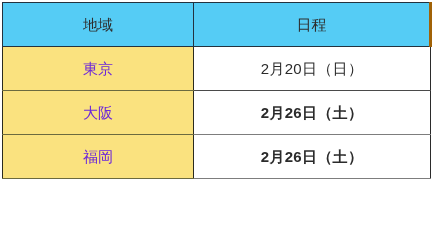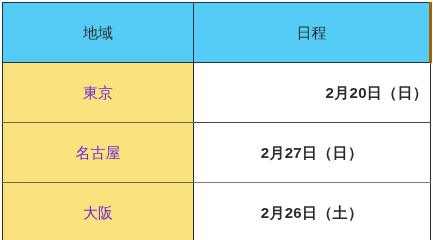--- a/index.html
+++ b/index.html
@@ -27,21 +27,21 @@
     width: 428px;
     table-layout: fixed;
   }
 
   table.schedule-table col.col-region { width: 191px; }
   table.schedule-table col.col-date   { width: 237px; }
 
   table.schedule-table th,
   table.schedule-table td {
     height: 27px;
-    padding: 16px 2px;
+    padding: 8px 2px;
     text-align: center;
     vertical-align: middle;
     font-size: 15px;
     line-height: 27px;
     white-space: nowrap;
     margin-left: 16px;
   }
 
   
   .hdr-cell {
@@ -71,23 +71,22 @@
   
   .date-cell {
     background: #ffffff;
     color: #2b2b2b;
     font-weight: 600;
     letter-spacing: 0.3px;
     border-right: 1px solid #2b2b2b;
     border-bottom: 1px solid #7d7d7d;
   }
   .date-cell.first-date {
-    font-weight: 700;
+    font-weight: 400;
     border-bottom-color: #4a4a4a;
-    text-align: right;
   }
 
   tr.last-row .region-cell,
   tr.last-row .date-cell {
     border-bottom: 1px solid #7d7d7d;
   }
   tr.last-row .region-cell {
     border-bottom-color: #6b6a3f;
   }
 </style>
@@ -105,22 +104,22 @@
         <th class="hdr-cell hdr-region">地域</th>
         <th class="hdr-cell hdr-date">日程</th>
       </tr>
     </thead>
     <tbody>
       <tr>
         <td class="region-cell">東京</td>
         <td class="date-cell first-date">2月20日（日）</td>
       </tr>
       <tr>
-        <td class="region-cell">名古屋</td>
-        <td class="date-cell">2月27日（日）</td>
+        <td class="region-cell">大阪</td>
+        <td class="date-cell">2月26日（土）</td>
       </tr>
       <tr>
-        <td class="region-cell">大阪</td>
+        <td class="region-cell">福岡</td>
         <td class="date-cell">2月26日（土）</td>
       </tr>
     </tbody>
   </table>
 </div>
 
 </body></html>

